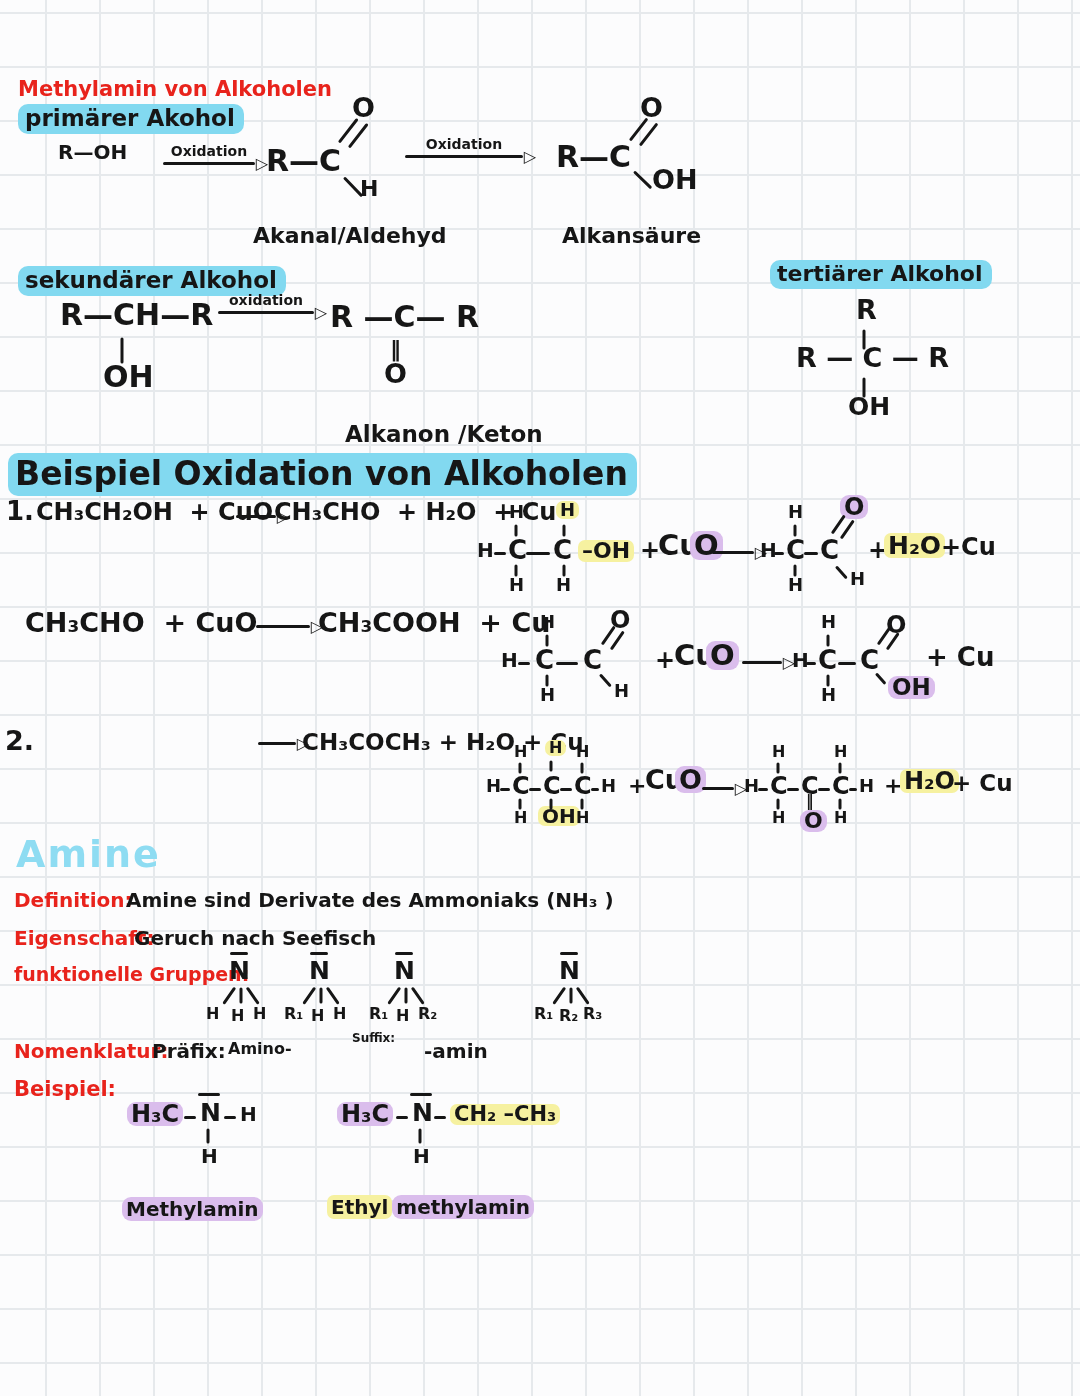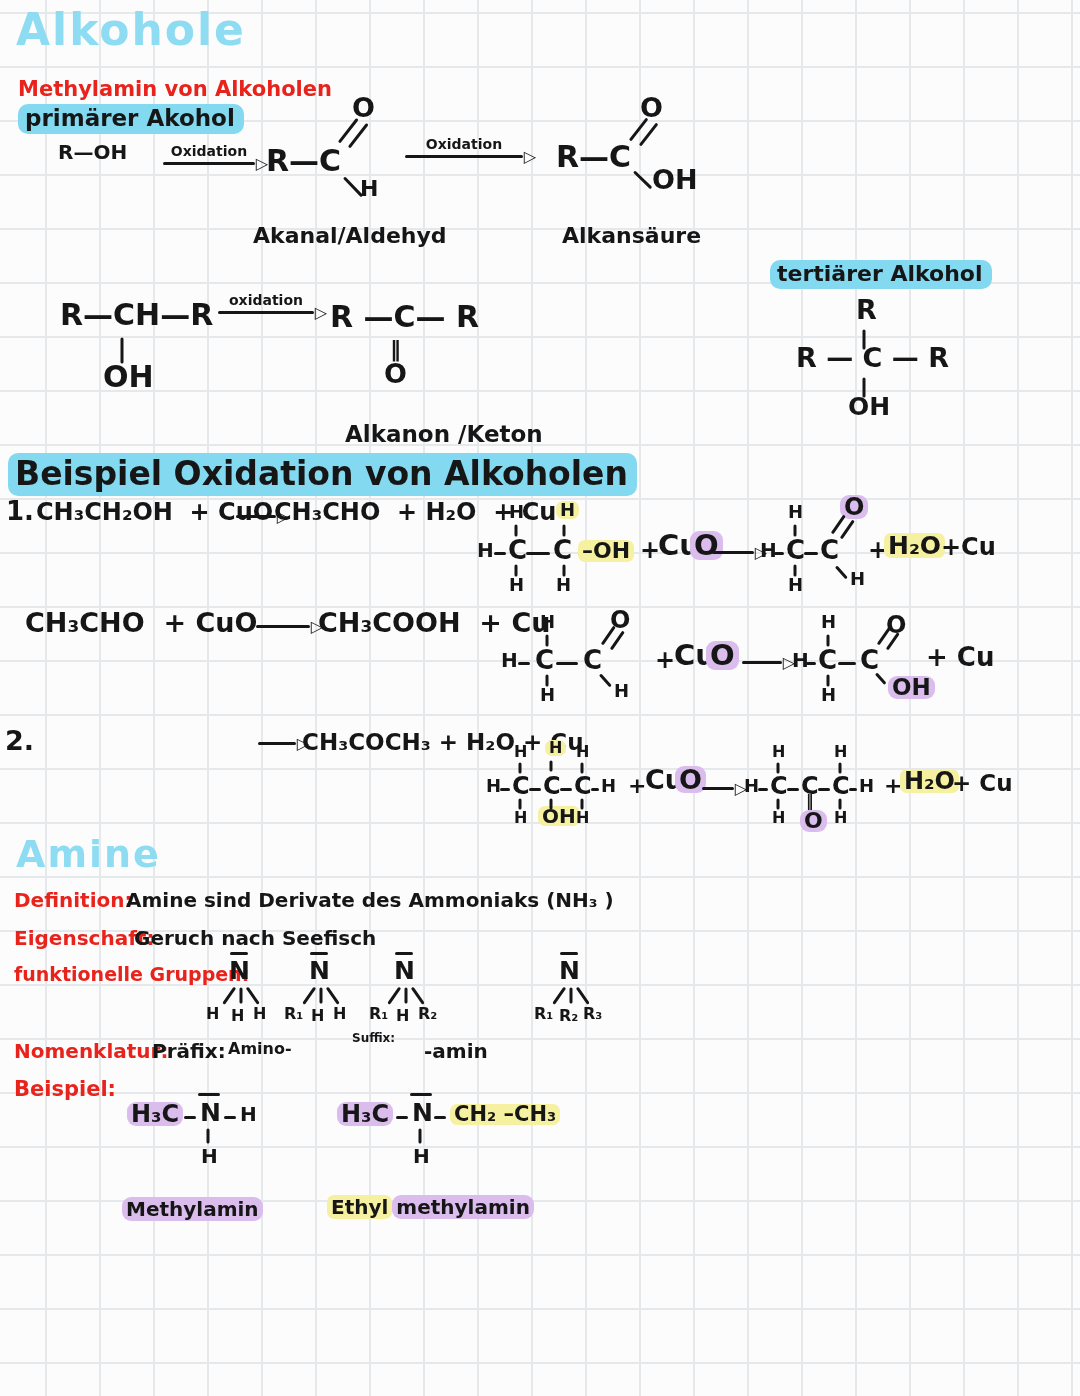--- a/index.html
+++ b/index.html
@@ -57,25 +57,25 @@
   .bline{position:absolute;height:3px;background:var(--ink,#161616);border-radius:2px;transform-origin:0 50%}
   .rxn-arrow{position:absolute}
   .arr-label{font-size:14px;font-weight:700;text-align:center;margin-bottom:3px;white-space:nowrap}
   .arr-line{border-top:3px solid var(--ink,#161616);position:relative;border-radius:2px}
   .arr-head{position:absolute;right:-13px;top:-11px;font-size:16px;font-weight:700}
 </style>
 </head>
 <body>
 
 <div class="paper">
-  <div class="e t-title1 c-cyan">Alkohole</div>
   <div class="e t-sub1 c-red">Methylamin von Alkoholen</div>
   <div class="e t-primary"><span class="pill">primärer Akohol</span></div>
   <div class="e t-akanal">Akanal/Aldehyd</div>
   <div class="e t-saeure">Alkansäure</div>
+  <div class="e t-secondary"><span class="pill">sekundärer Alkohol</span></div>
   <div class="e t-tertiary"><span class="pill">tertiärer Alkohol</span></div>
   <div class="e t-keton">Alkanon /Keton</div>
   <div class="e t-example"><span class="pill">Beispiel Oxidation von Alkoholen</span></div>
   <div class="e t-eq1n">1.</div>
   <div class="e t-eq1l">CH₃CH₂OH  + CuO</div>
   <div class="e t-eq1r">CH₃CHO  + H₂O  + Cu</div>
   <div class="e t-eq2r">CH₃COOH  + Cu</div>
   <div class="e t-eq2l">CH₃CHO  + CuO</div>
   <div class="e t-eq3n">2.</div>
   <div class="e t-eq3r">CH₃COCH₃ + H₂O + Cu</div>

